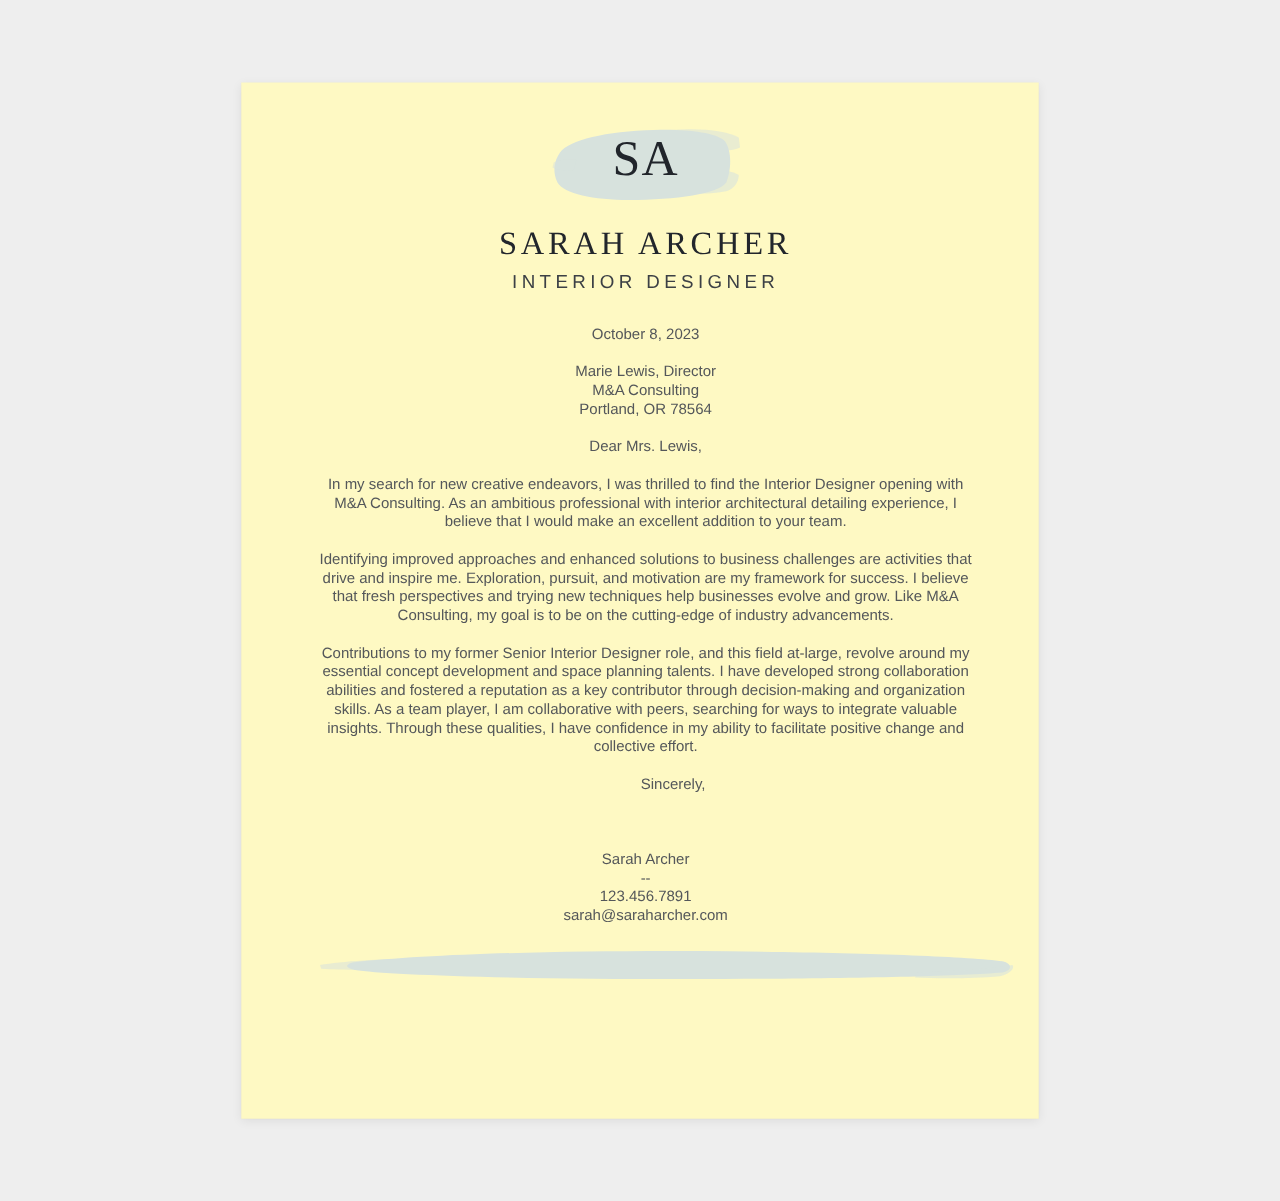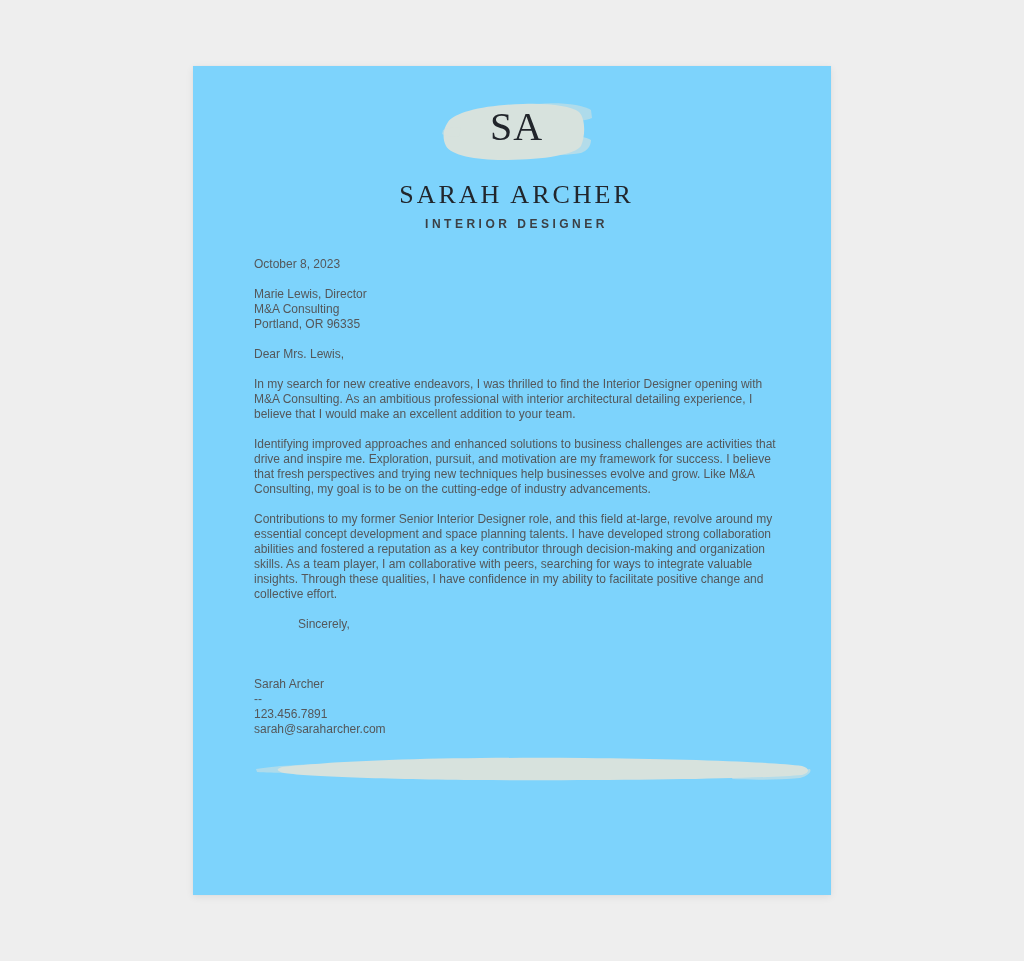--- a/index.html
+++ b/index.html
@@ -11,21 +11,21 @@
   }
   .canvas {
     width: 1024px;
     height: 961px;
     background: #eeeeee;
     overflow: hidden;
   }
   .paper {
     width: 638px;
     margin: 66px auto 0;
-    background: #7dd3fc;
+    background: #fef9c3;
     min-height: 829px;
     box-shadow: 0 2px 8px rgba(0,0,0,0.07), 0 0 1px rgba(0,0,0,0.05);
     padding: 30px 52px 36px 61px;
     position: relative;
   }
   
   .letterhead { text-align: center; }
   .logo {
     position: relative;
     width: 152px;
@@ -50,34 +50,34 @@
   .letterhead-name {
     margin-top: 16px;
     font-family: "Liberation Serif", serif;
     font-weight: 500;
     font-size: 26px;
     letter-spacing: 3px;
     color: #22262c;
   }
   .letterhead-title {
     margin-top: 7px;
-    font-size: 12px;
+    font-size: 15px;
     letter-spacing: 3.5px;
     color: #3c4045;
-    font-weight: 700;
+    font-weight: 400;
   }
   
   .letter {
     margin-top: 26px;
     font-size: 12px;
     line-height: 15px;
     color: #54575a;
     text-align: left;
   }
-  .letter p, .address, .signature { margin-bottom: 15px; }
+  .letter p, .address, .signature { margin-bottom: 15px; text-align: center; }
   .letter .closing { margin-bottom: 45px; margin-left: 44px; }
   .letter p:last-child { margin-bottom: 0; }
   
   .footer-brush {
     margin-top: 18px;
     text-align: center;
   }
   .brush-bottom { display: block; margin: 0 auto; }
 </style>
 </head>
@@ -99,21 +99,21 @@
       <h1 class="letterhead-name">SARAH ARCHER</h1>
       <div class="letterhead-title">INTERIOR DESIGNER</div>
     </header>
 
     <main class="letter">
       <p class="date">October 8, 2023</p>
 
       <div class="address">
         <div>Marie Lewis, Director</div>
         <div>M&amp;A Consulting</div>
-        <div>Portland, OR 96335</div>
+        <div>Portland, OR 78564</div>
       </div>
 
       <p>Dear Mrs. Lewis,</p>
 
       <p>In my search for new creative endeavors, I was thrilled to find the Interior Designer opening with M&amp;A Consulting. As an ambitious professional with interior architectural detailing experience, I believe that I would make an excellent addition to your team.</p>
       <p>Identifying improved approaches and enhanced solutions to business challenges are activities that drive and inspire me. Exploration, pursuit, and motivation are my framework for success. I believe that fresh perspectives and trying new techniques help businesses evolve and grow. Like M&amp;A Consulting, my goal is to be on the cutting-edge of industry advancements.</p>
       <p>Contributions to my former Senior Interior Designer role, and this field at-large, revolve around my essential concept development and space planning talents. I have developed strong collaboration abilities and fostered a reputation as a key contributor through decision-making and organization skills. As a team player, I am collaborative with peers, searching for ways to integrate valuable insights. Through these qualities, I have confidence in my ability to facilitate positive change and collective effort.</p>
 
       <p class="closing">Sincerely,</p>
 

